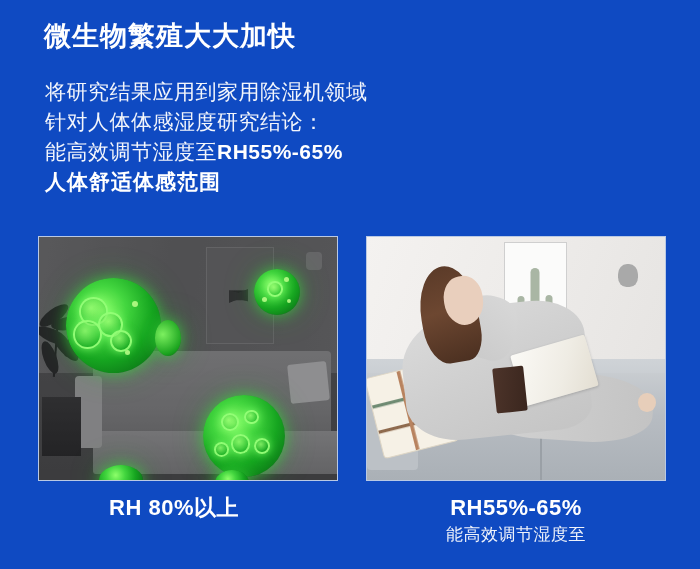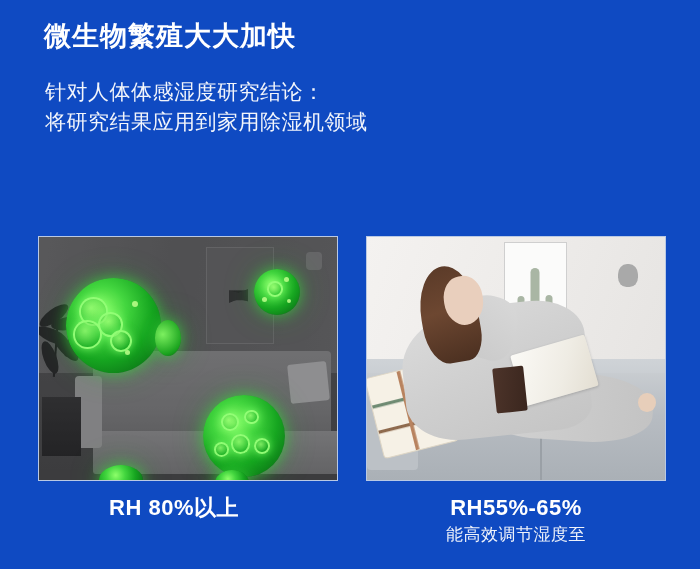--- a/index.html
+++ b/index.html
@@ -299,22 +299,26 @@
     line-height: 26px;
     letter-spacing: 0.5px;
   }
 </style>
 </head>
 <body>
 
 <div class="page-title">微生物繁殖大大加快</div>
 
 <div class="intro-block">
+  <div class="intro-line">将研究结果应用到家用除湿机领域</div>
   <div class="intro-line">针对人体体感湿度研究结论：</div>
-  <div class="intro-line">将研究结果应用到家用除湿机领域</div>
+  <div class="intro-line bold-tail">
+    <span>能高效调节湿度至</span><b>RH55%-65%</b>
+  </div>
+  <div class="intro-line strong">人体舒适体感范围</div>
 </div>
 
 <div class="panels">
 
   <div class="panel panel-left">
     <div class="room-dark">
       <div class="wall"></div>
       <div class="floor"></div>
       <div class="frame"></div>
       <div class="knob"></div>

